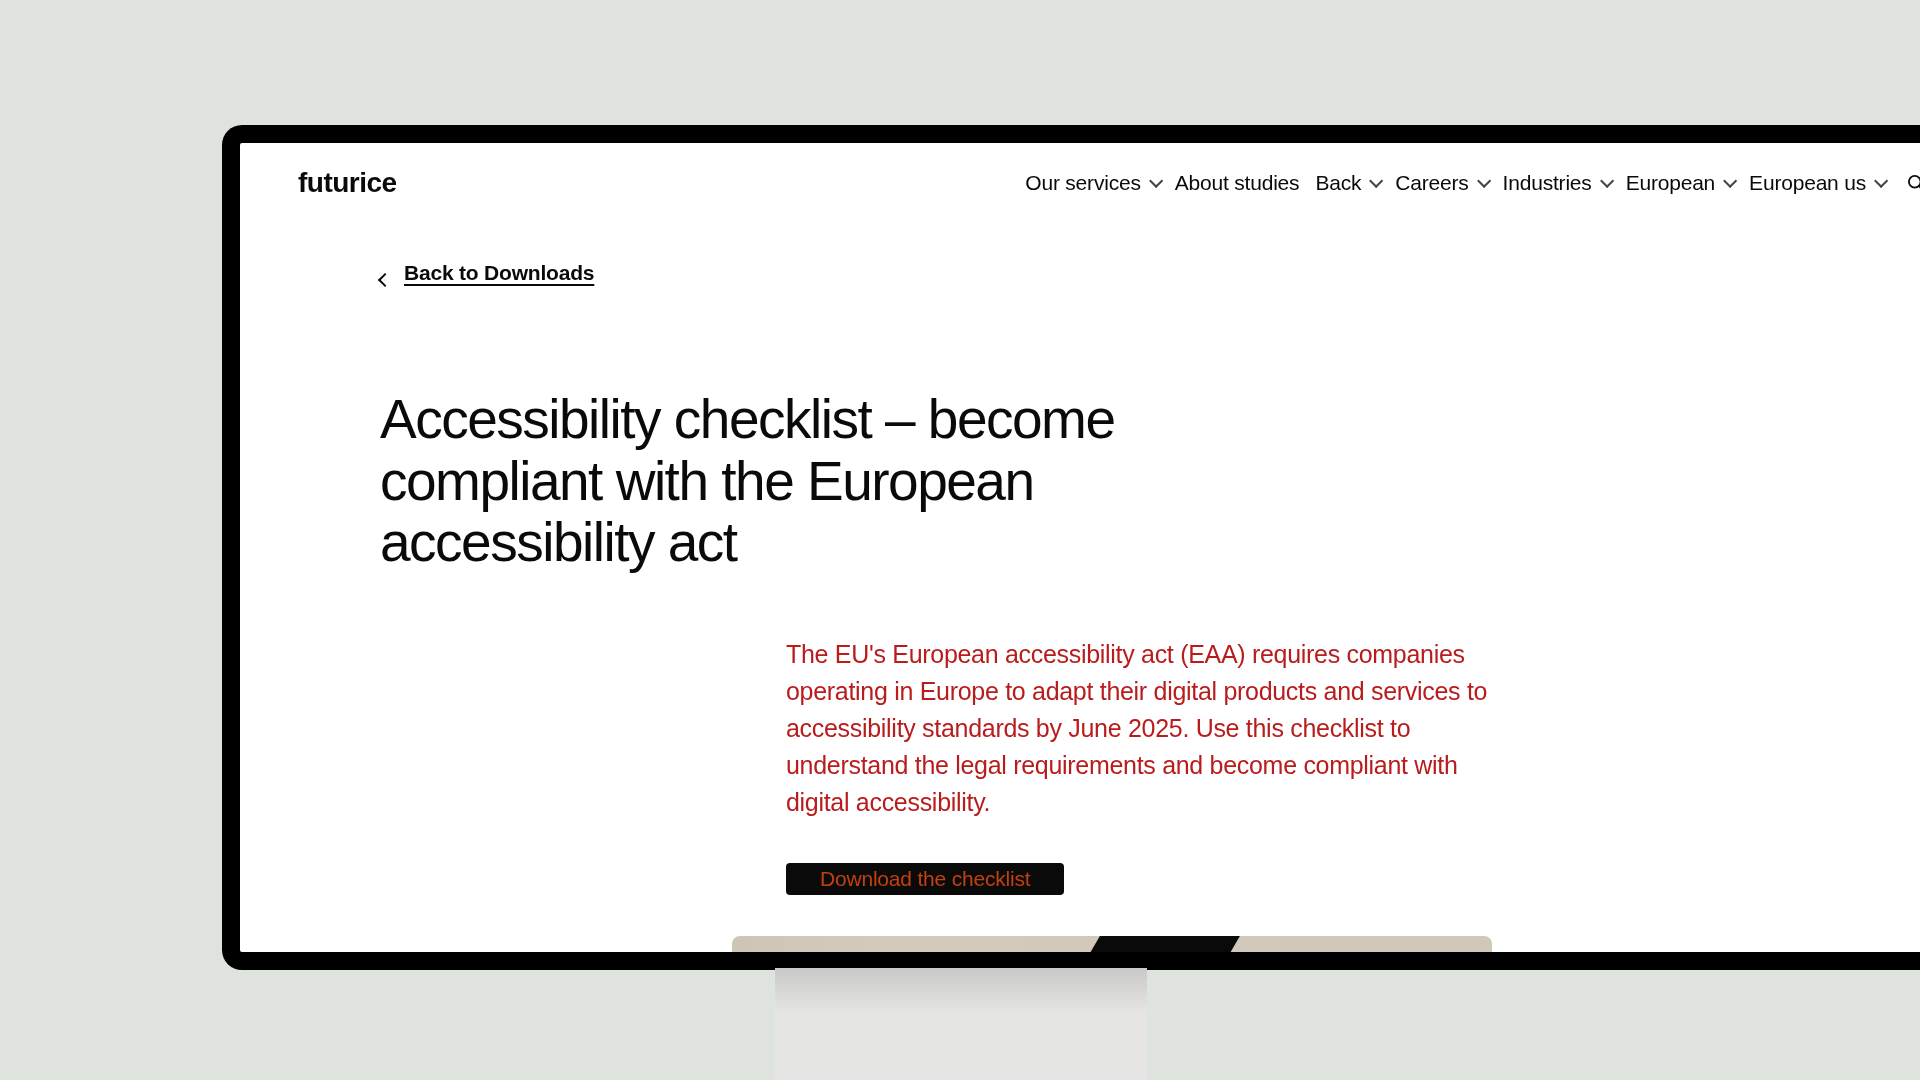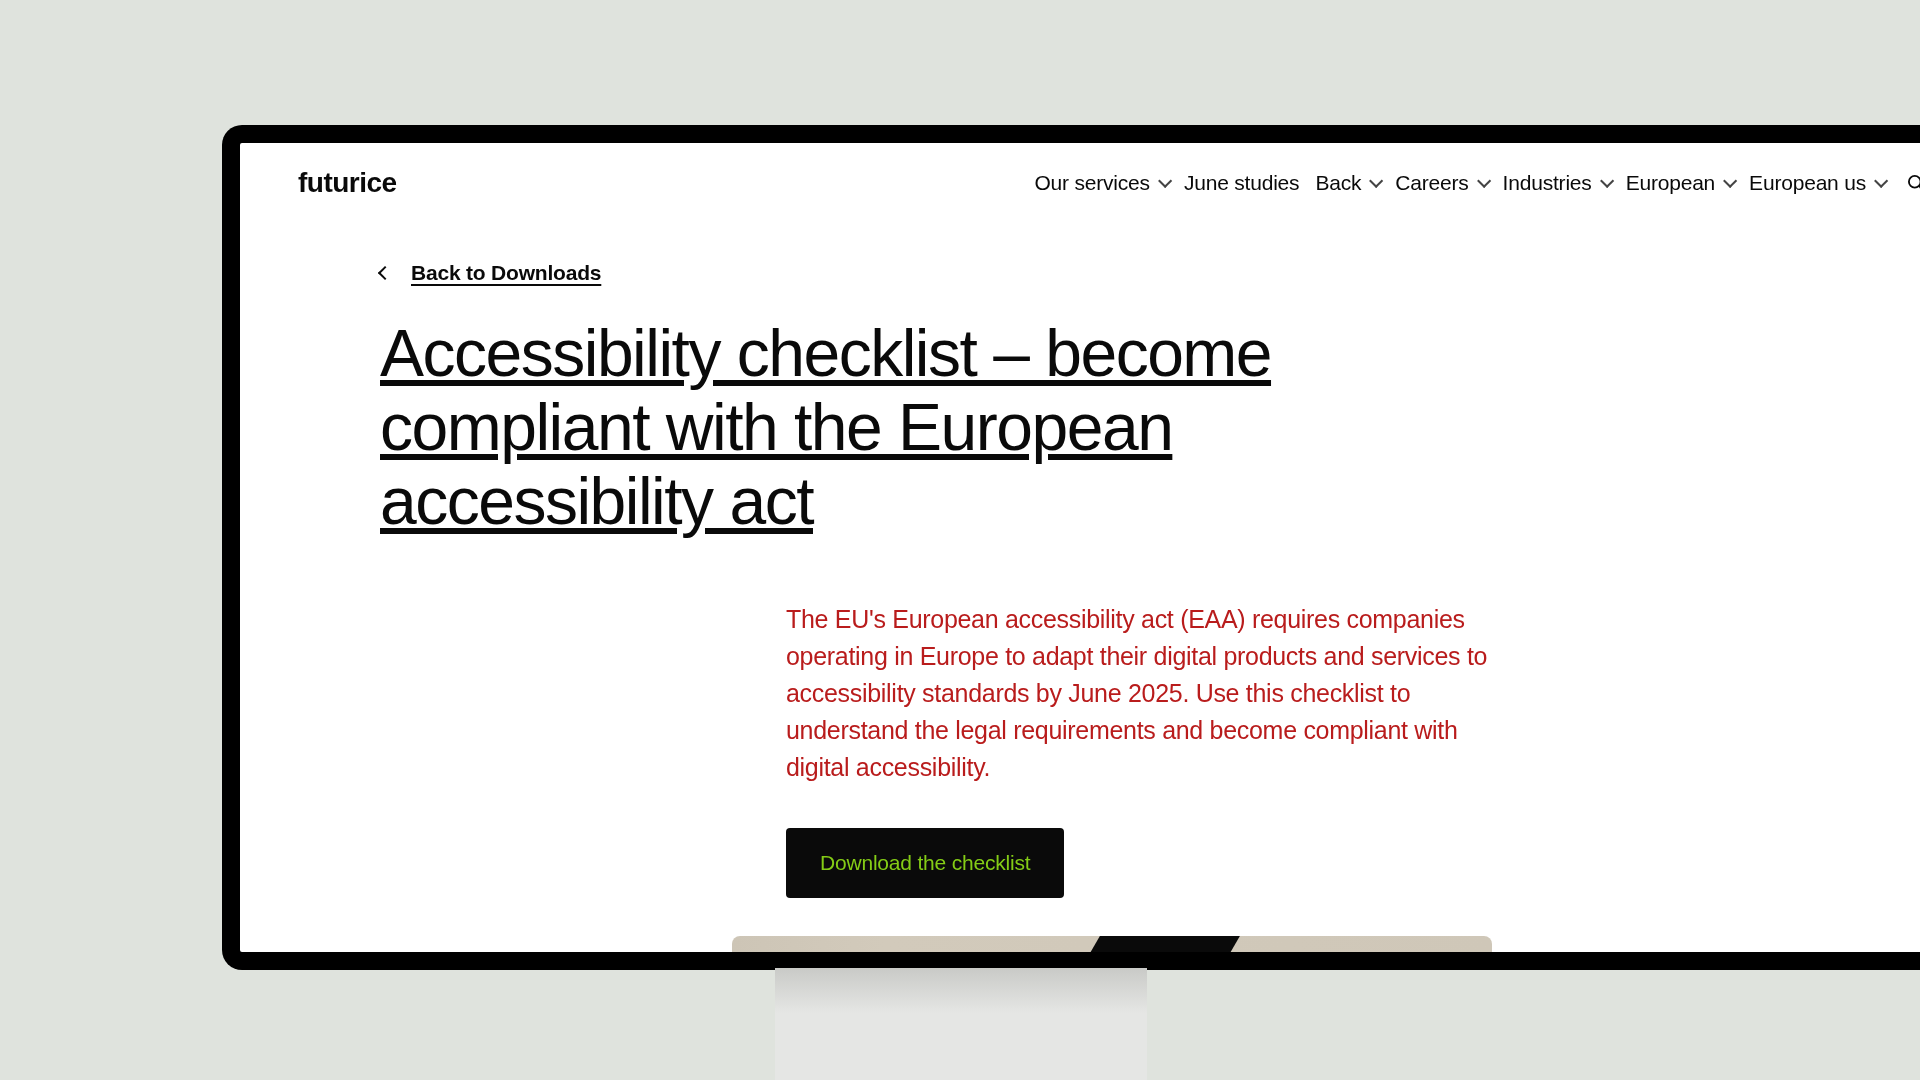--- a/index.html
+++ b/index.html
@@ -83,67 +83,66 @@
   }
   .search-icon {
     width: 20px;
     height: 20px;
   }
   .content {
     padding: 38px 140px 0 140px;
   }
   .back-link {
     display: inline-flex;
-    align-items: center;
-    gap: 21px;
+    align-items: flex-end;
+    gap: 14px;
     font-size: 21px;
     font-weight: 600;
     color: #0a0a0a;
     cursor: pointer;
     letter-spacing: -0.2px;
   }
   .back-link span {
     text-decoration: underline;
     text-underline-offset: 4px;
   }
   .chevron-left {
     display: inline-block;
     width: 10px;
     height: 10px;
     border-left: 2.5px solid #0a0a0a;
     border-bottom: 2.5px solid #0a0a0a;
     transform: rotate(45deg);
   }
   .page-title {
-    margin-top: 32px;
-    font-size: 66px;
+    margin-top: 100px;
+    font-size: 55px;
     font-weight: 400;
     line-height: 1.12;
     letter-spacing: -1.5px;
     color: #0a0a0a;
     max-width: 900px;
-    text-decoration: underline;
   }
   .body-copy {
     margin-top: 62px;
     margin-left: 406px;
     font-size: 25px;
     line-height: 1.48;
     letter-spacing: -0.3px;
     color: #b91c1c;
     max-width: 740px;
   }
   .cta-button {
     display: inline-block;
     margin-top: 42px;
     margin-left: 406px;
     background: #0a0a0a;
-    color: #84cc16;
+    color: #c2410c;
     font-size: 21px;
-    padding: 23px 34px;
+    padding: 4px 34px;
     border-radius: 4px;
     cursor: pointer;
     letter-spacing: -0.2px;
   }
   .bottom-image {
     position: absolute;
     bottom: 0;
     left: 50%;
     transform: translateX(-50%);
     width: 760px;
@@ -173,21 +172,21 @@
     <div class="navbar">
       <div class="logo">futurice</div>
       <div class="nav-items">
 
         <div class="nav-item">
           <span>Our services</span>
           <span class="chevron-down"></span>
         </div>
 
         <div class="nav-item">
-          <span>June studies</span>
+          <span>About studies</span>
         </div>
 
         <div class="nav-item">
           <span>Back</span>
           <span class="chevron-down"></span>
         </div>
 
         <div class="nav-item">
           <span>Careers</span>
           <span class="chevron-down"></span>

